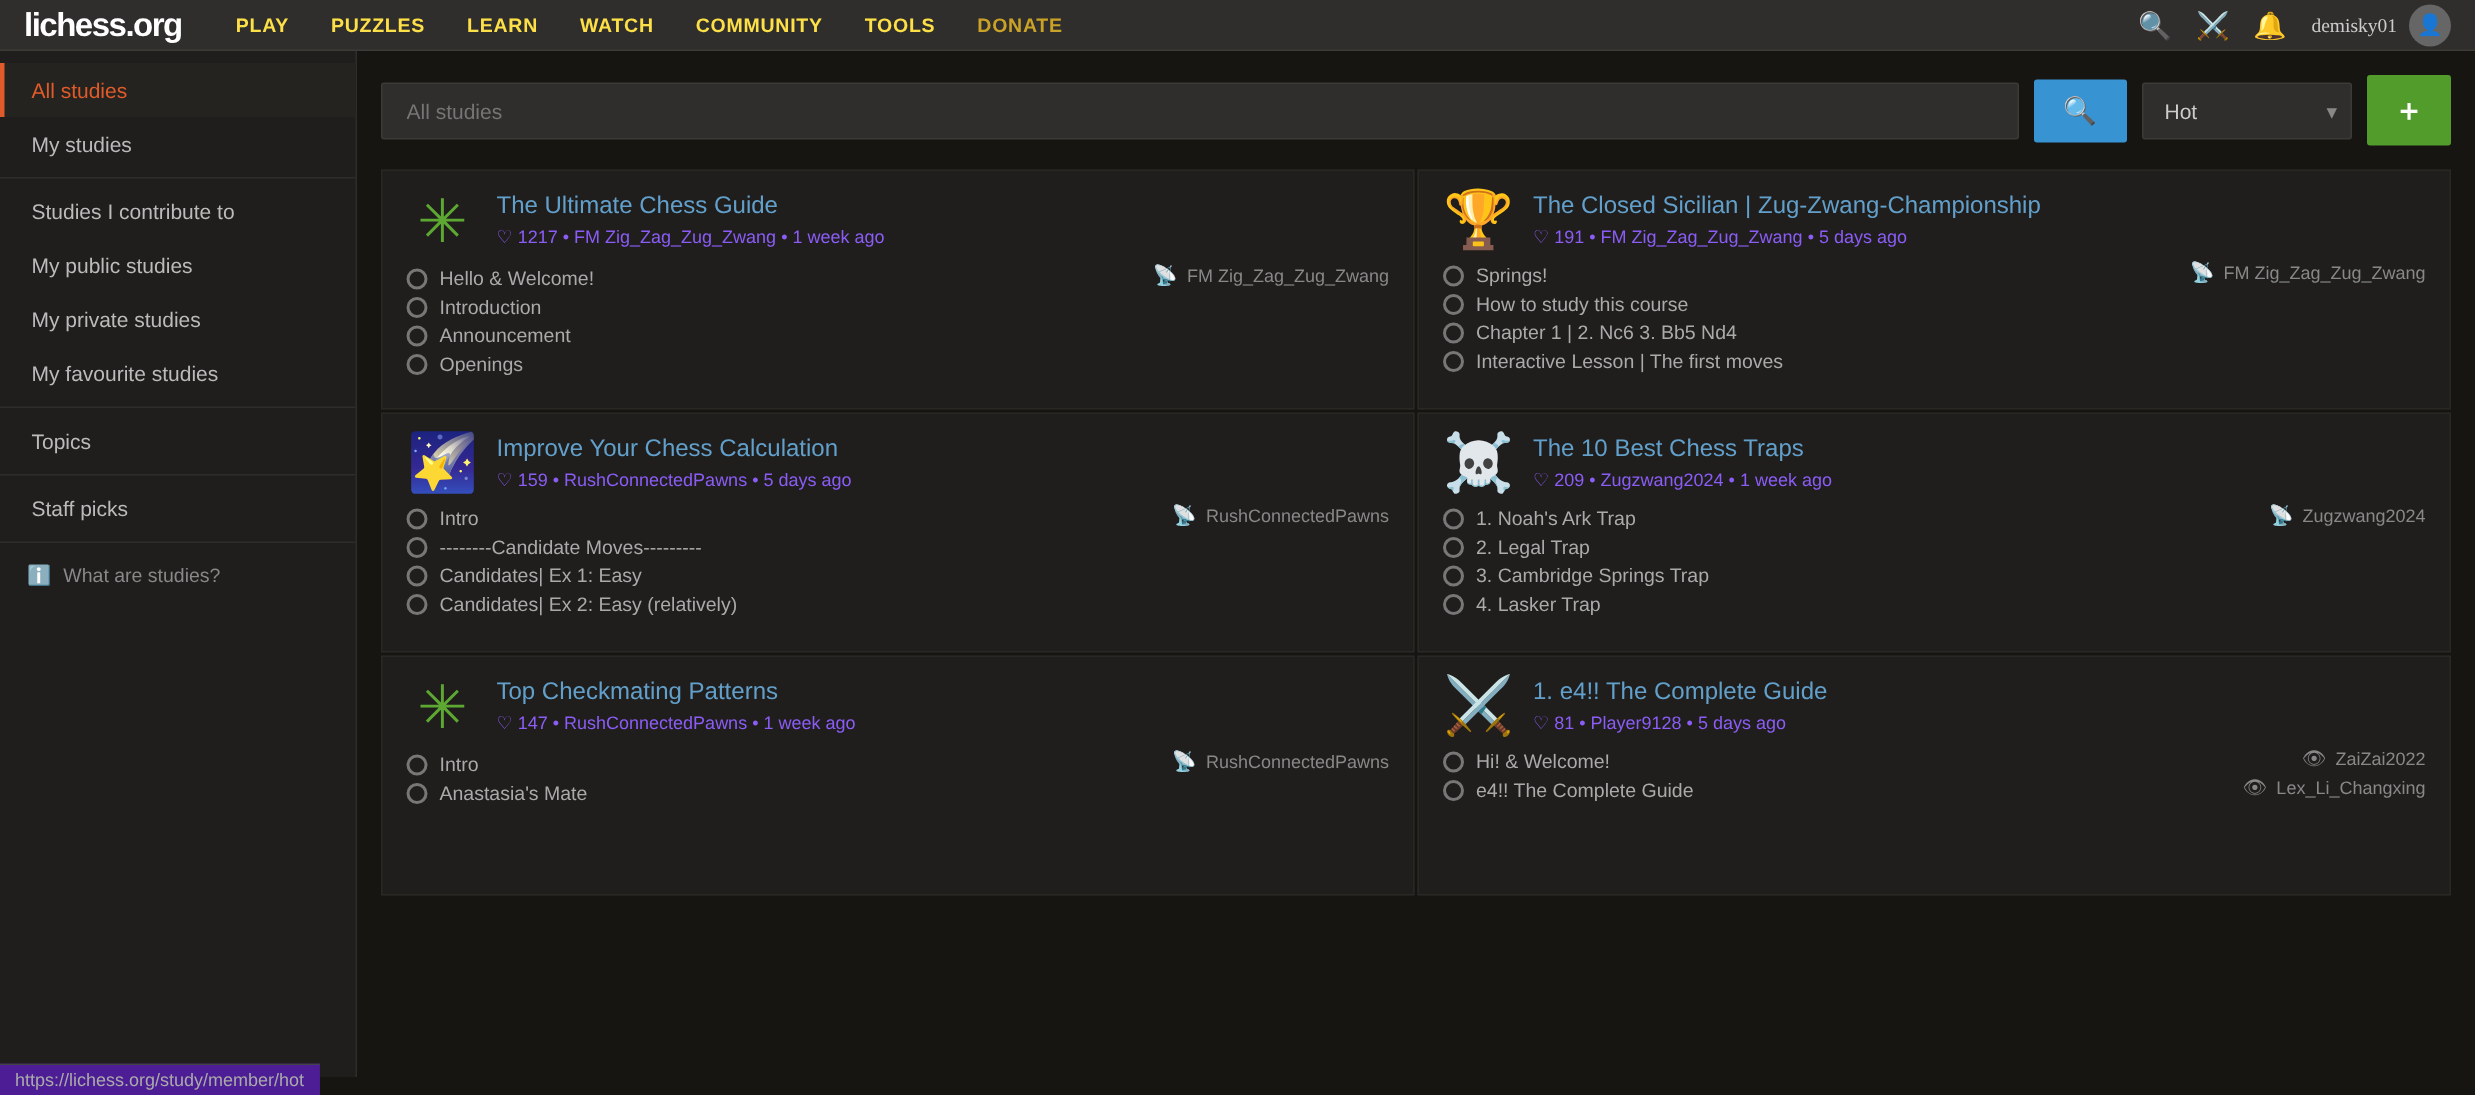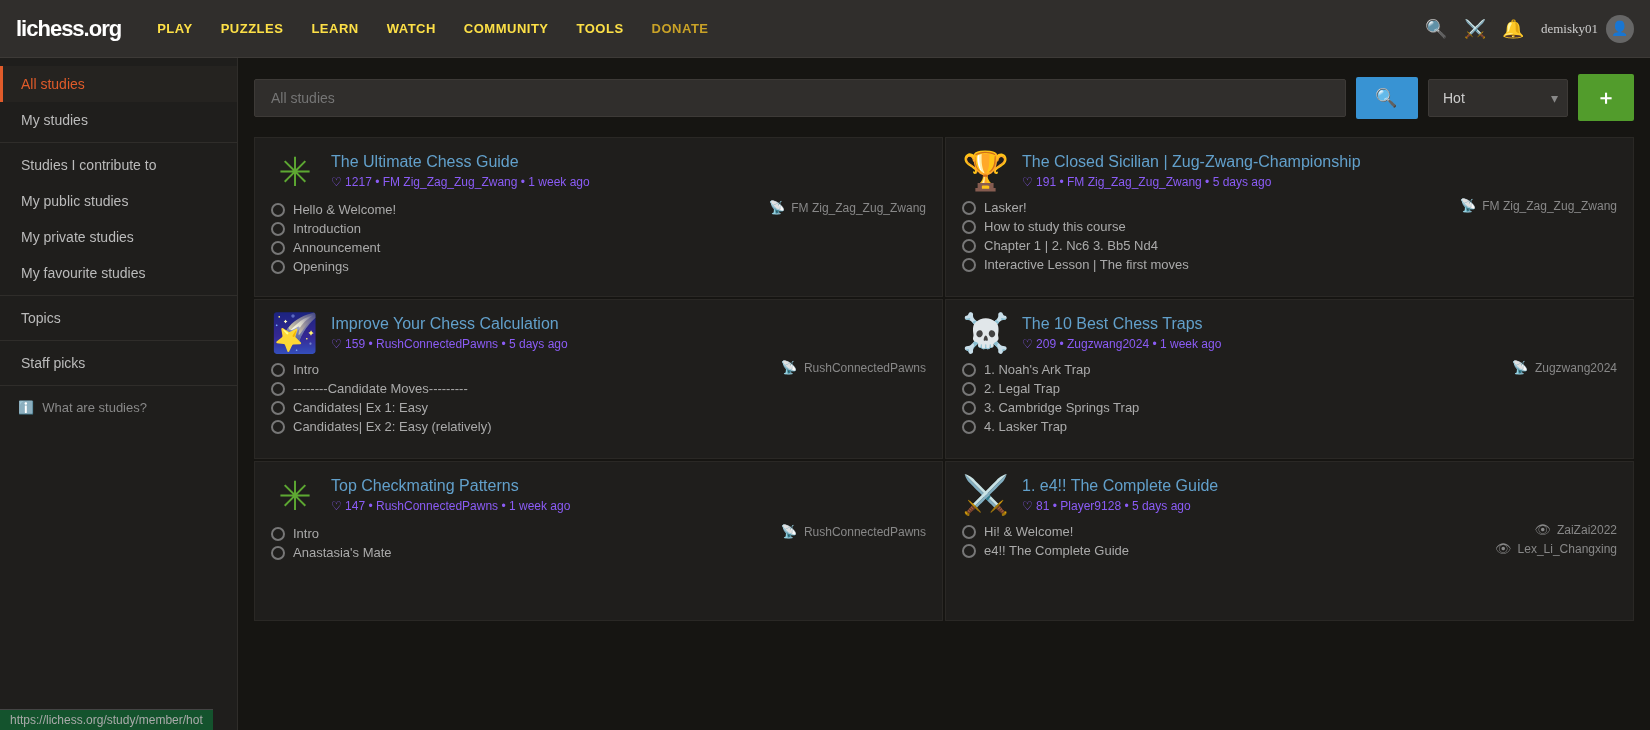--- a/index.html
+++ b/index.html
@@ -8,21 +8,21 @@
       color: #bababa;
       font-family: 'Segoe UI', sans-serif;
       font-size: 14px;
       min-height: 730px;
       overflow: hidden;
     }
 
     
     header {
       background: #302e2c;
-      height: 58px;
+      height: 34px;
       display: flex;
       align-items: center;
       padding: 0 16px;
       gap: 24px;
       border-bottom: 1px solid #3d3a37;
     }
     .logo {
       color: #fff;
       font-size: 22px;
       font-weight: bold;
@@ -274,21 +274,21 @@
       display: flex;
       align-items: center;
       gap: 6px;
     }
 
     
     .url-bar {
       position: fixed;
       bottom: 0;
       left: 0;
-      background: #14532d;
+      background: #4c1d95;
       color: #aaa;
       font-size: 12px;
       padding: 3px 10px;
       border-top: 1px solid #444;
       z-index: 100;
     }
   </style>
 </head>
 <body>
 
@@ -427,21 +427,21 @@
               <span>191</span>
               • <span>FM Zig_Zag_Zug_Zwang</span>
               • <span>5 days ago</span>
             </div>
           </div>
         </div>
         <div class="bottom-row">
           <div class="chapters-col">
             <div class="study-chapter">
                 <span class="chapter-circle"></span>
-                <span>Lasker!</span>
+                <span>Springs!</span>
               </div>
             <div class="study-chapter">
                 <span class="chapter-circle"></span>
                 <span>How to study this course</span>
               </div>
             <div class="study-chapter">
                 <span class="chapter-circle"></span>
                 <span>Chapter 1 | 2. Nc6 3. Bb5 Nd4</span>
               </div>
             <div class="study-chapter">

